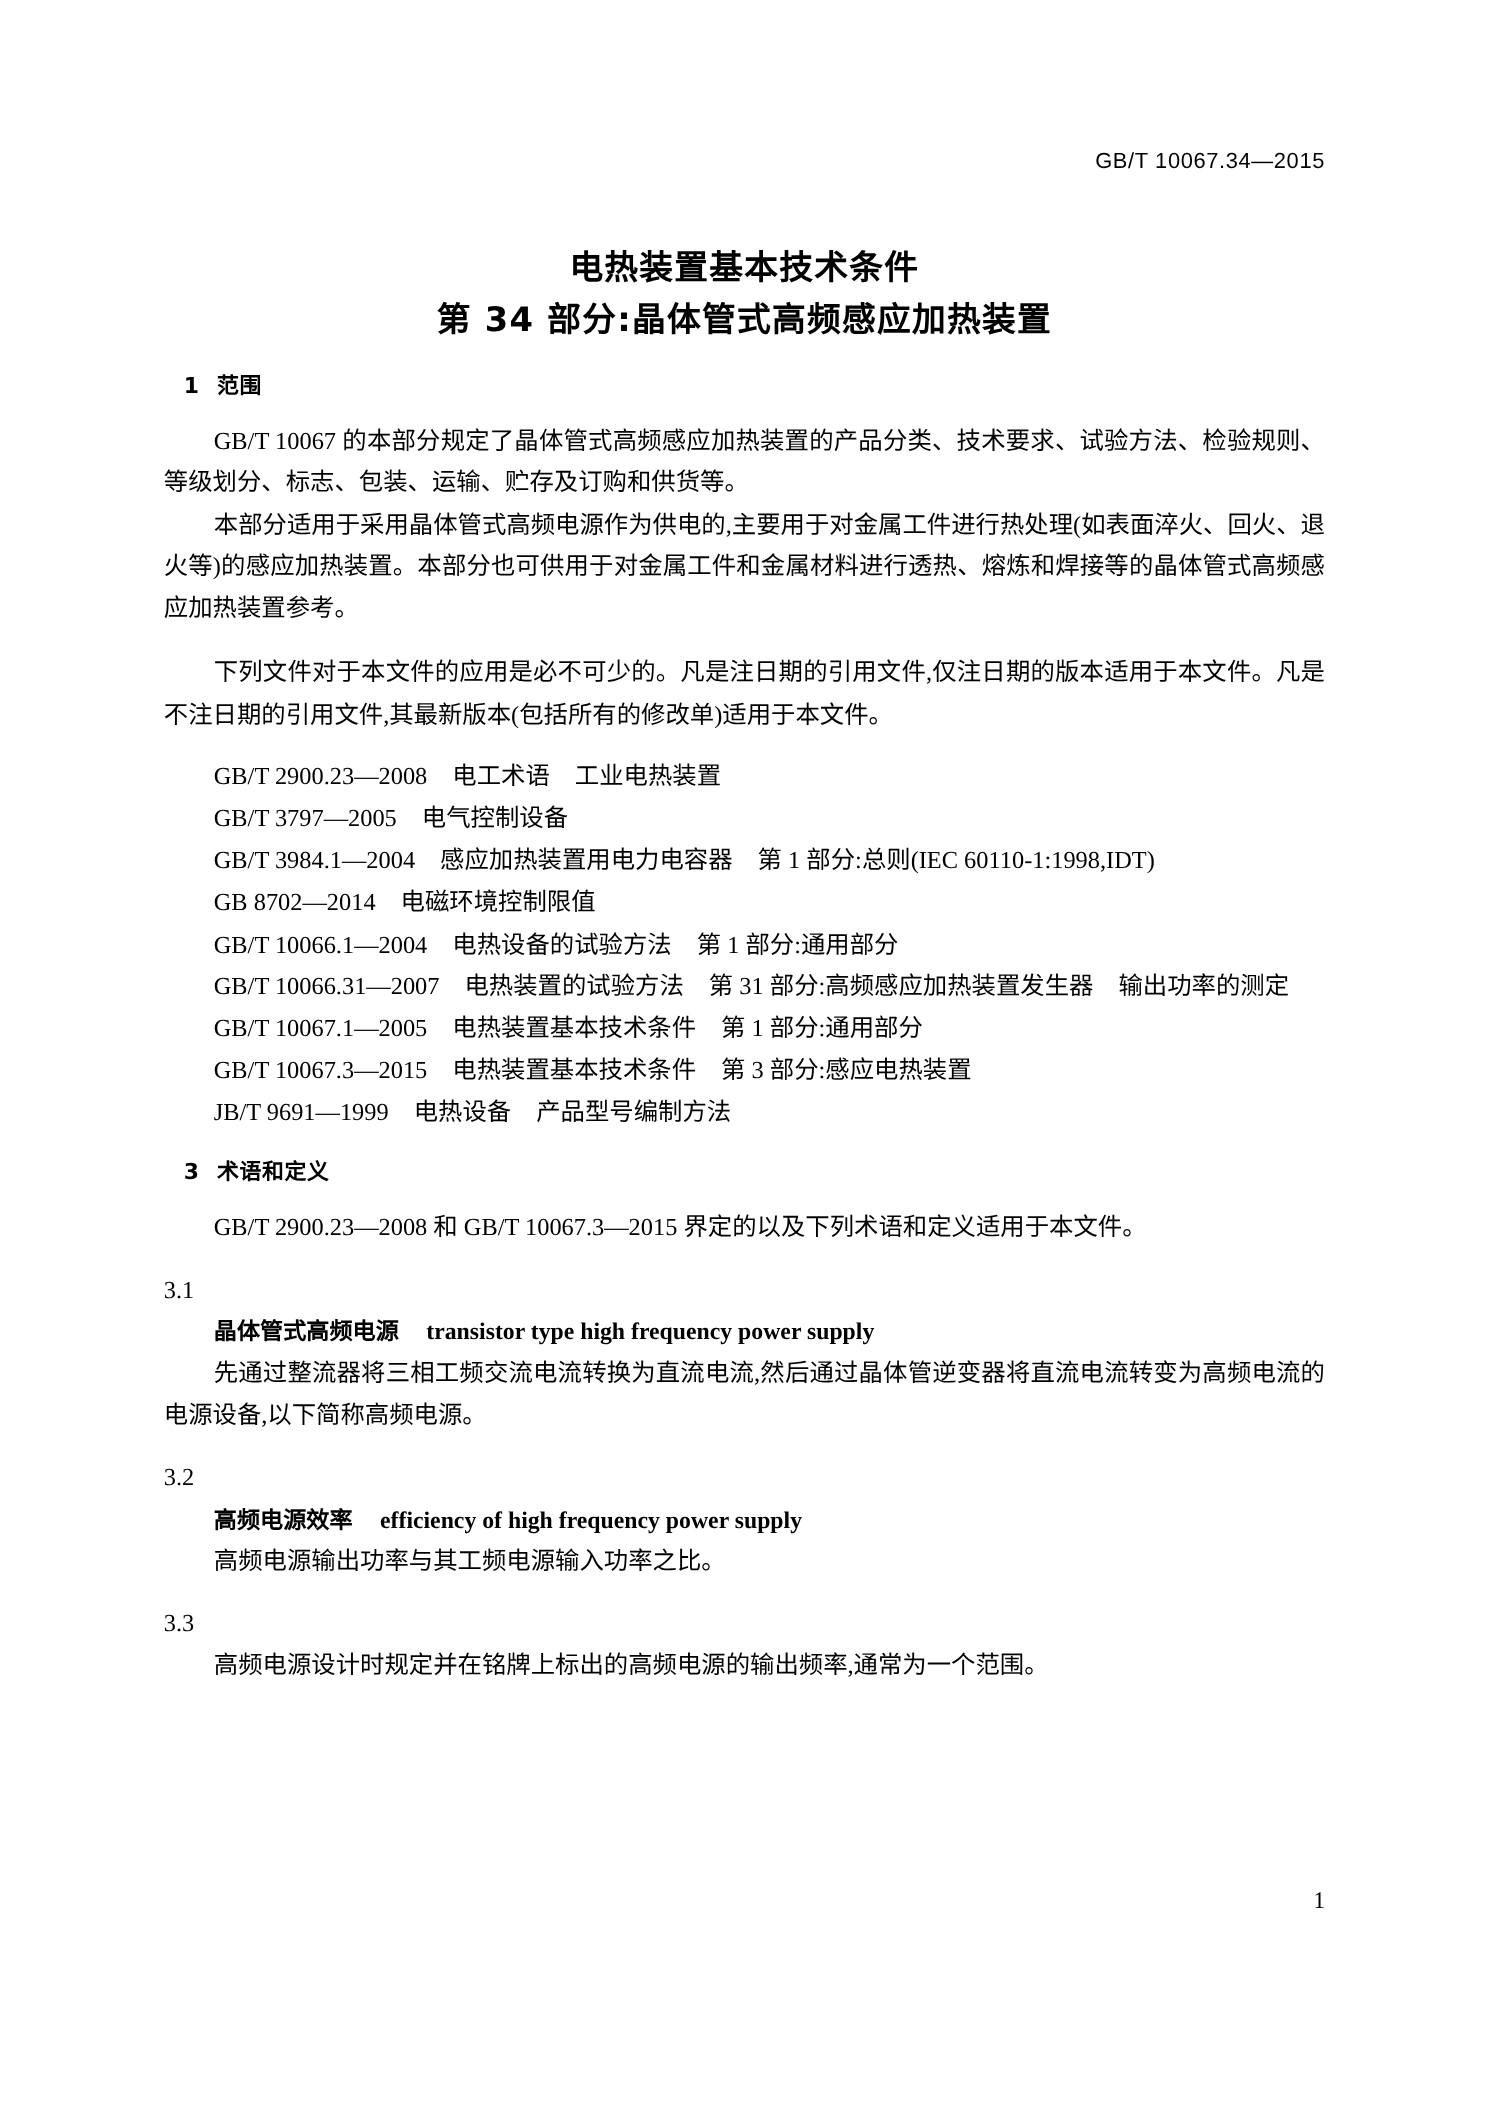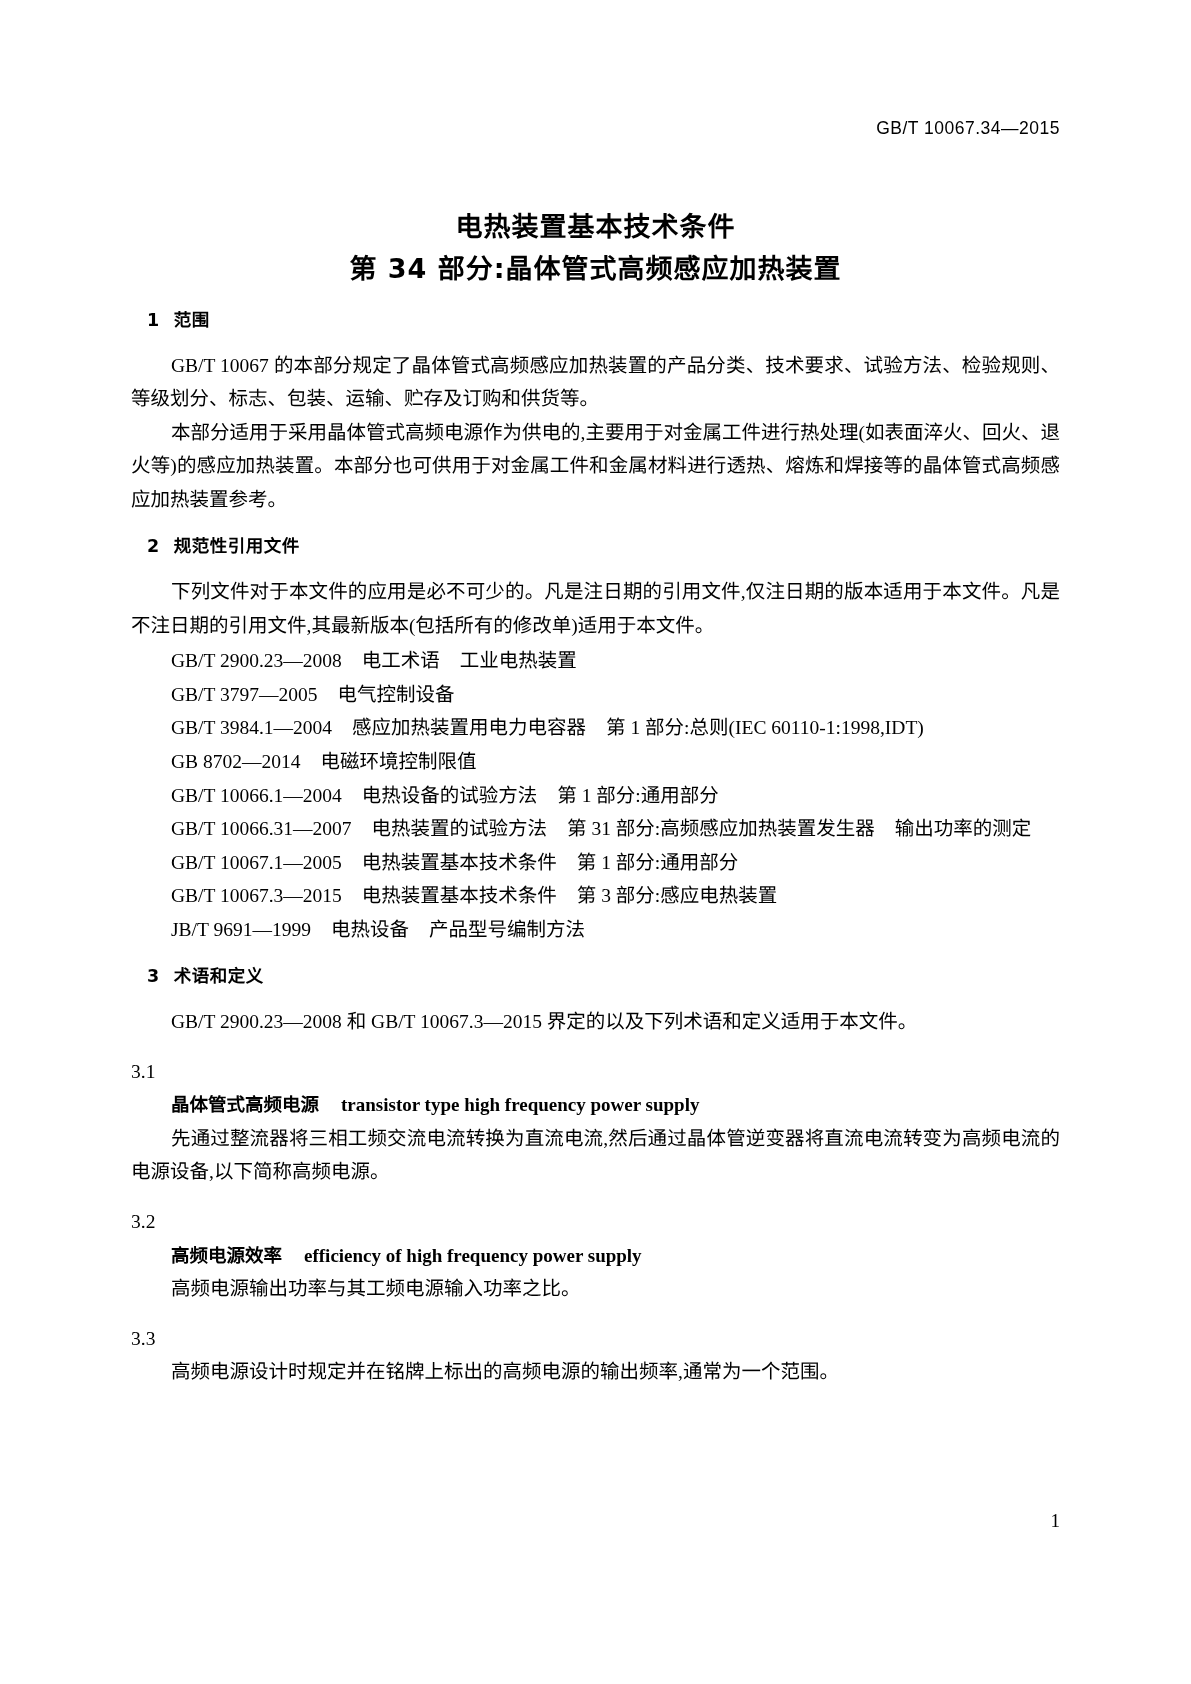--- a/index.html
+++ b/index.html
@@ -29,21 +29,21 @@
     right: 131px;
     font-family: "Liberation Sans", "DejaVu Sans", sans-serif;
     font-size: 17.5px;
     letter-spacing: 0.5px;
     white-space: nowrap;
   }
   .content {
     position: absolute;
     left: 131px;
     right: 131px;
-    top: 200px;
+    top: 188px;
   }
   .doc-title {
     text-align: center;
     font-family: "DejaVu Sans", "Liberation Sans", sans-serif;
     font-weight: bold;
     font-size: 27px;
     line-height: 1.55;
     letter-spacing: 1px;
     margin: 0;
     padding-top: 6px;
@@ -71,21 +71,21 @@
     text-align: justify;
     text-justify: inter-ideograph;
   }
   .indent {
     text-indent: 40px;
   }
   .para-block {
     margin-top: 18px;
   }
   .ref-list {
-    margin-top: 2px;
+    margin-top: 16px;
     font-family: Liberation Serif, serif;
   }
   .ref-list .ref {
     text-indent: 40px;
     font-size: 19.5px;
     line-height: 1.72;
     white-space: nowrap;
   }
   .ref-list .ref.wrap {
     white-space: normal;
@@ -141,23 +141,20 @@
     </h1>
 
     <h2 class="section sec1">
       <span class="num">1</span><span>范围</span>
     </h2>
     <div class="para-block">
       <p class="indent">GB/T 10067 的本部分规定了晶体管式高频感应加热装置的产品分类、技术要求、试验方法、检验规则、等级划分、标志、包装、运输、贮存及订购和供货等。</p>
       <p class="indent">本部分适用于采用晶体管式高频电源作为供电的,主要用于对金属工件进行热处理(如表面淬火、回火、退火等)的感应加热装置。本部分也可供用于对金属工件和金属材料进行透热、熔炼和焊接等的晶体管式高频感应加热装置参考。</p>
     </div>
 
-    <h2 class="section sec2">
-      <span class="num">2</span><span>规范性引用文件</span>
-    </h2>
     <div class="para-block">
       <p class="indent">下列文件对于本文件的应用是必不可少的。凡是注日期的引用文件,仅注日期的版本适用于本文件。凡是不注日期的引用文件,其最新版本(包括所有的修改单)适用于本文件。</p>
 
       <div class="ref-list">
         <p class="ref">
           <span>GB/T 2900.23—2008</span><span class="gap"></span><span>电工术语</span><span class="gap"></span><span>工业电热装置</span>
         </p>
         <p class="ref">
           <span>GB/T 3797—2005</span><span class="gap"></span><span>电气控制设备</span>
         </p>

